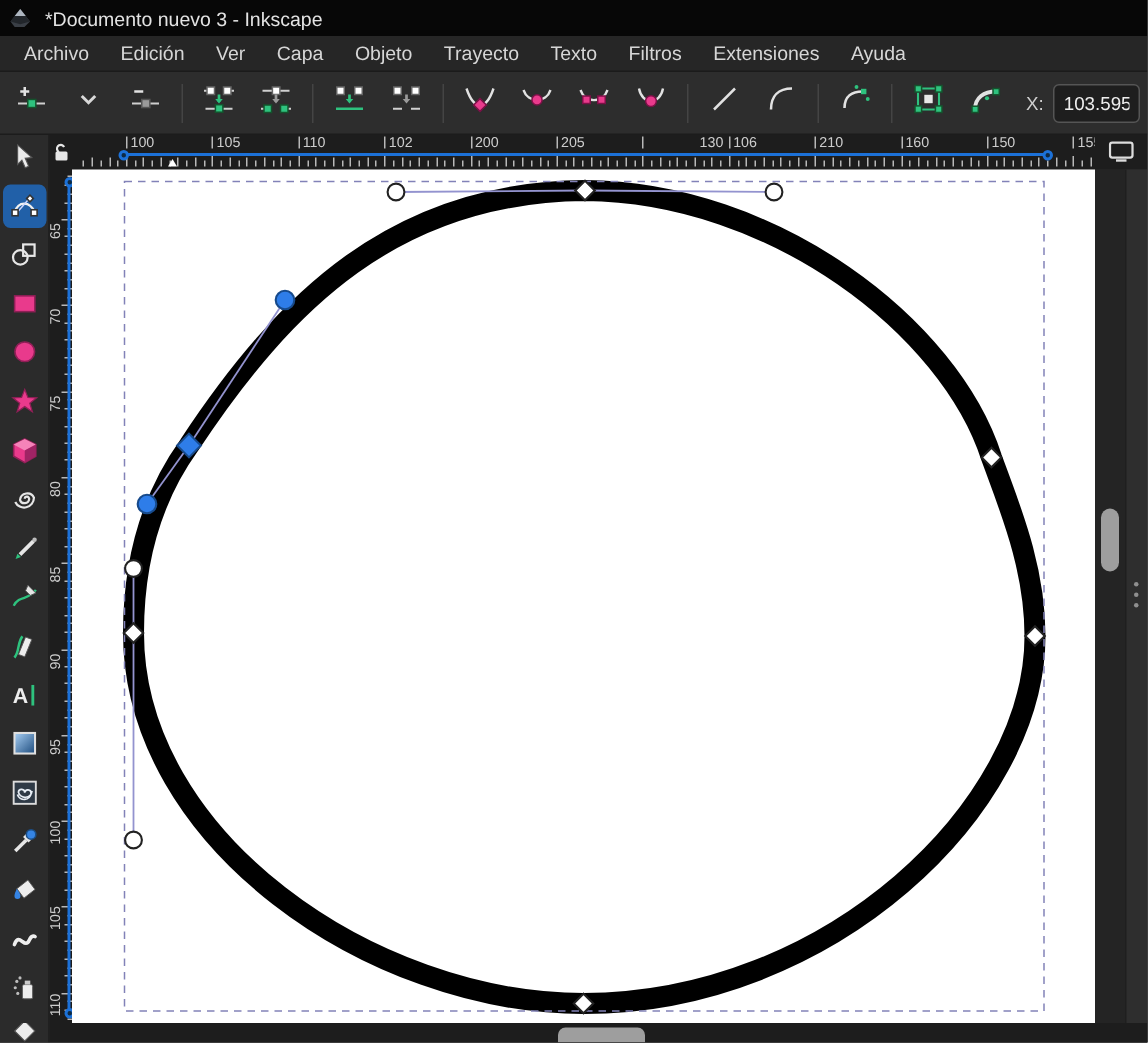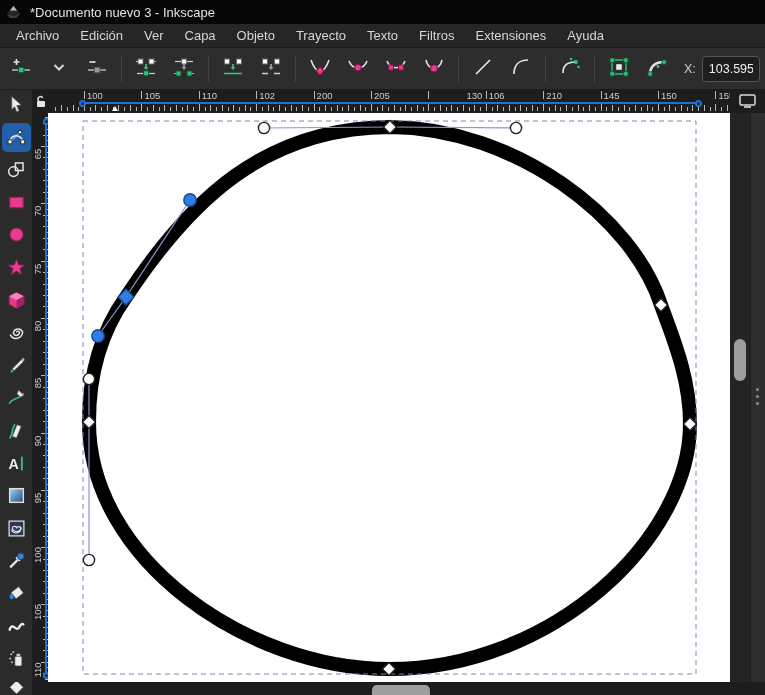--- a/index.html
+++ b/index.html
@@ -486,21 +486,21 @@
       <div class="tick" style="left: 521.68px; top: 15px; width: 1px; height: 6px;"></div>
       <div class="tick" style="left: 527.42px; top: 17px; width: 1px; height: 4px;"></div>
       <div class="tick" style="left: 533.16px; top: 15px; width: 1px; height: 6px;"></div>
       <div class="tick" style="left: 538.9px; top: 17px; width: 1px; height: 4px;"></div>
       <div class="tick" style="left: 544.64px; top: 15px; width: 1px; height: 6px;"></div>
       <div class="tick" style="left: 550.38px; top: 17px; width: 1px; height: 4px;"></div>
       <div class="tick" style="left: 556.12px; top: 15px; width: 1px; height: 6px;"></div>
       <div class="tick" style="left: 561.86px; top: 17px; width: 1px; height: 4px;"></div>
       <div class="tick" style="left: 567.6px; top: 14px; width: 1px; height: 7px;"></div>
       <div class="tick" style="left: 567.6px; top: 1px; width: 1px; height: 8px;"></div>
-      <div class="rlabel" style="left: 570.6px; top: 1px;">145</div>
+      <div class="rlabel" style="left: 570.6px; top: 1px;">160</div>
       <div class="tick" style="left: 573.34px; top: 17px; width: 1px; height: 4px;"></div>
       <div class="tick" style="left: 579.08px; top: 15px; width: 1px; height: 6px;"></div>
       <div class="tick" style="left: 584.82px; top: 17px; width: 1px; height: 4px;"></div>
       <div class="tick" style="left: 590.56px; top: 15px; width: 1px; height: 6px;"></div>
       <div class="tick" style="left: 596.3px; top: 17px; width: 1px; height: 4px;"></div>
       <div class="tick" style="left: 602.04px; top: 15px; width: 1px; height: 6px;"></div>
       <div class="tick" style="left: 607.78px; top: 17px; width: 1px; height: 4px;"></div>
       <div class="tick" style="left: 613.52px; top: 15px; width: 1px; height: 6px;"></div>
       <div class="tick" style="left: 619.26px; top: 17px; width: 1px; height: 4px;"></div>
       <div class="tick" style="left: 625px; top: 14px; width: 1px; height: 7px;"></div>

